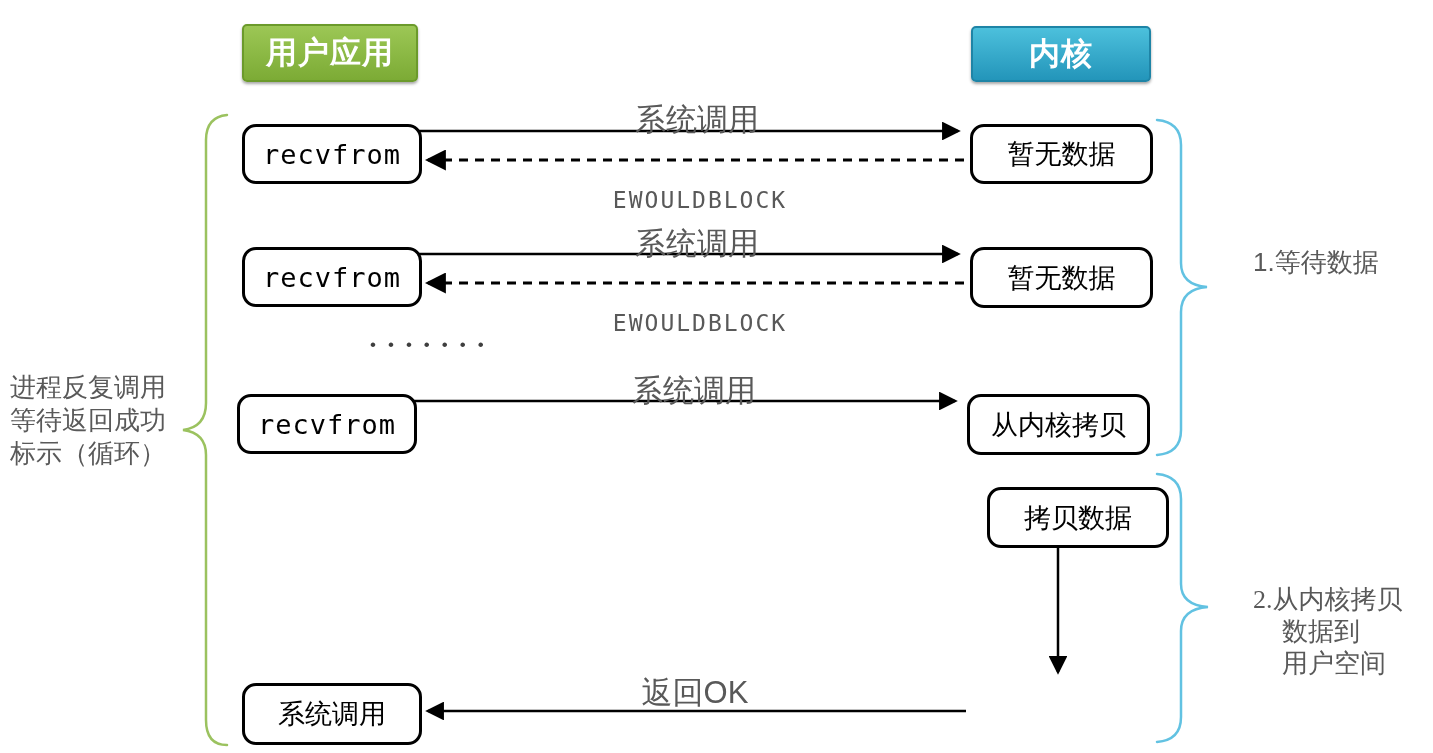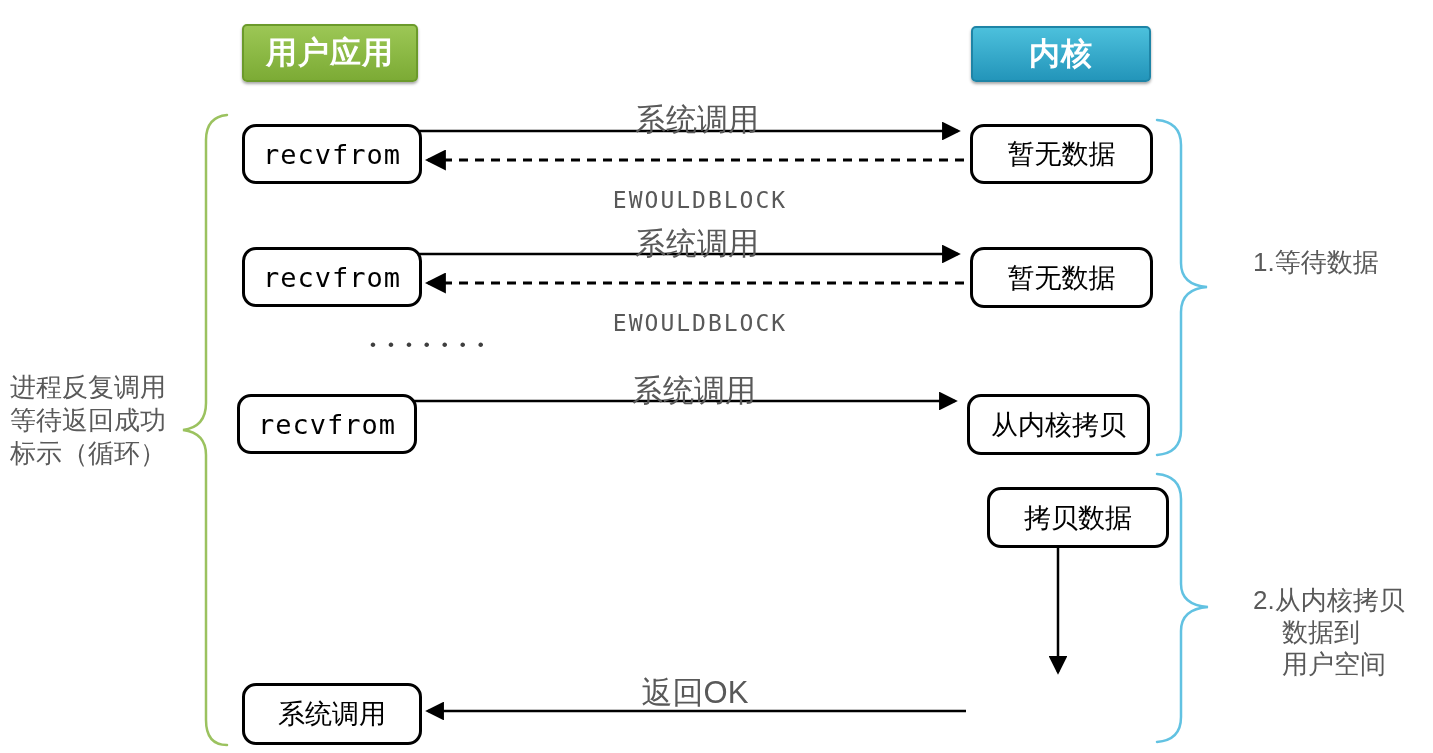--- a/index.html
+++ b/index.html
@@ -117,19 +117,19 @@
 
   <div class="dots" style="left:370px;top:335px;">•••••••</div>
 
   <div class="note" style="left:10px;top:371px;">
     <div>进程反复调用</div>
     <div>等待返回成功</div>
     <div>标示（循环）</div>
   </div>
 
   <div class="phase" style="left:1253px;top:246px;">1.等待数据</div>
-  <div class="phase" style="left:1253px;top:584px;">
+  <div class="phase" style="left:1253px;top:584px;font-family:Liberation Serif, serif;">
     <div>2.从内核拷贝</div>
     <div class="indent">数据到</div>
     <div class="indent">用户空间</div>
   </div>
 
 </div>
 
 </body></html>

